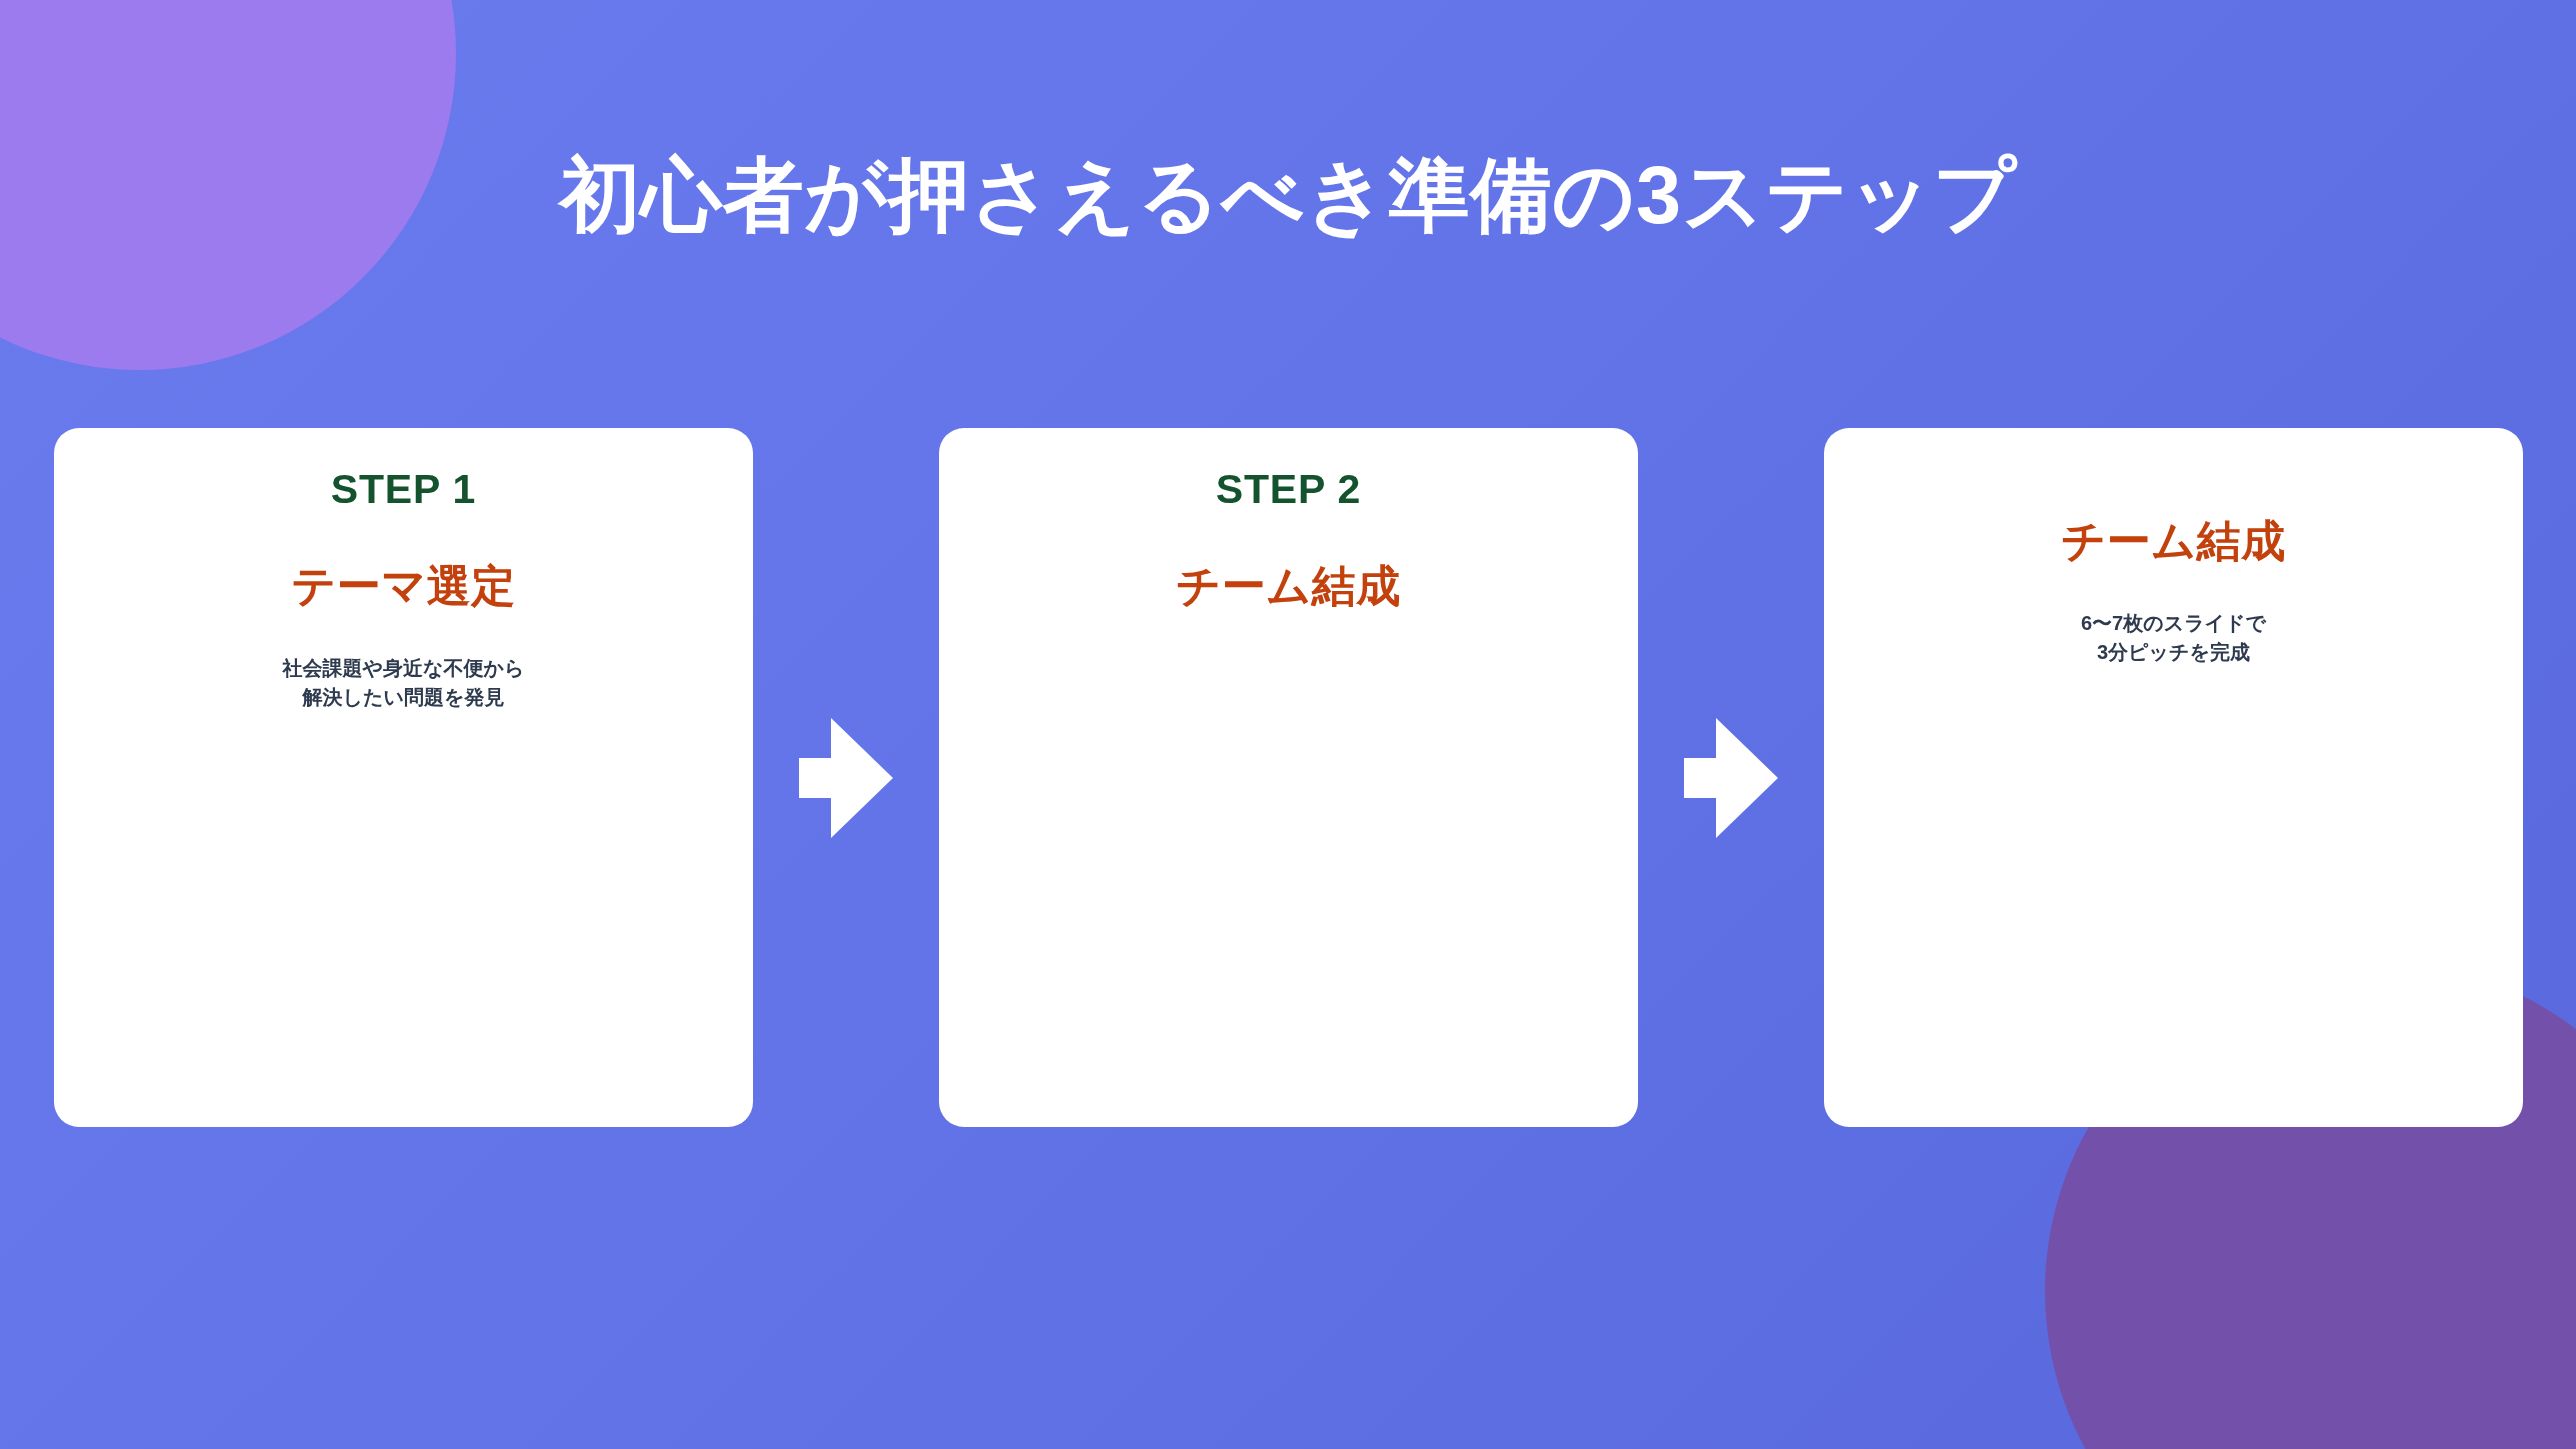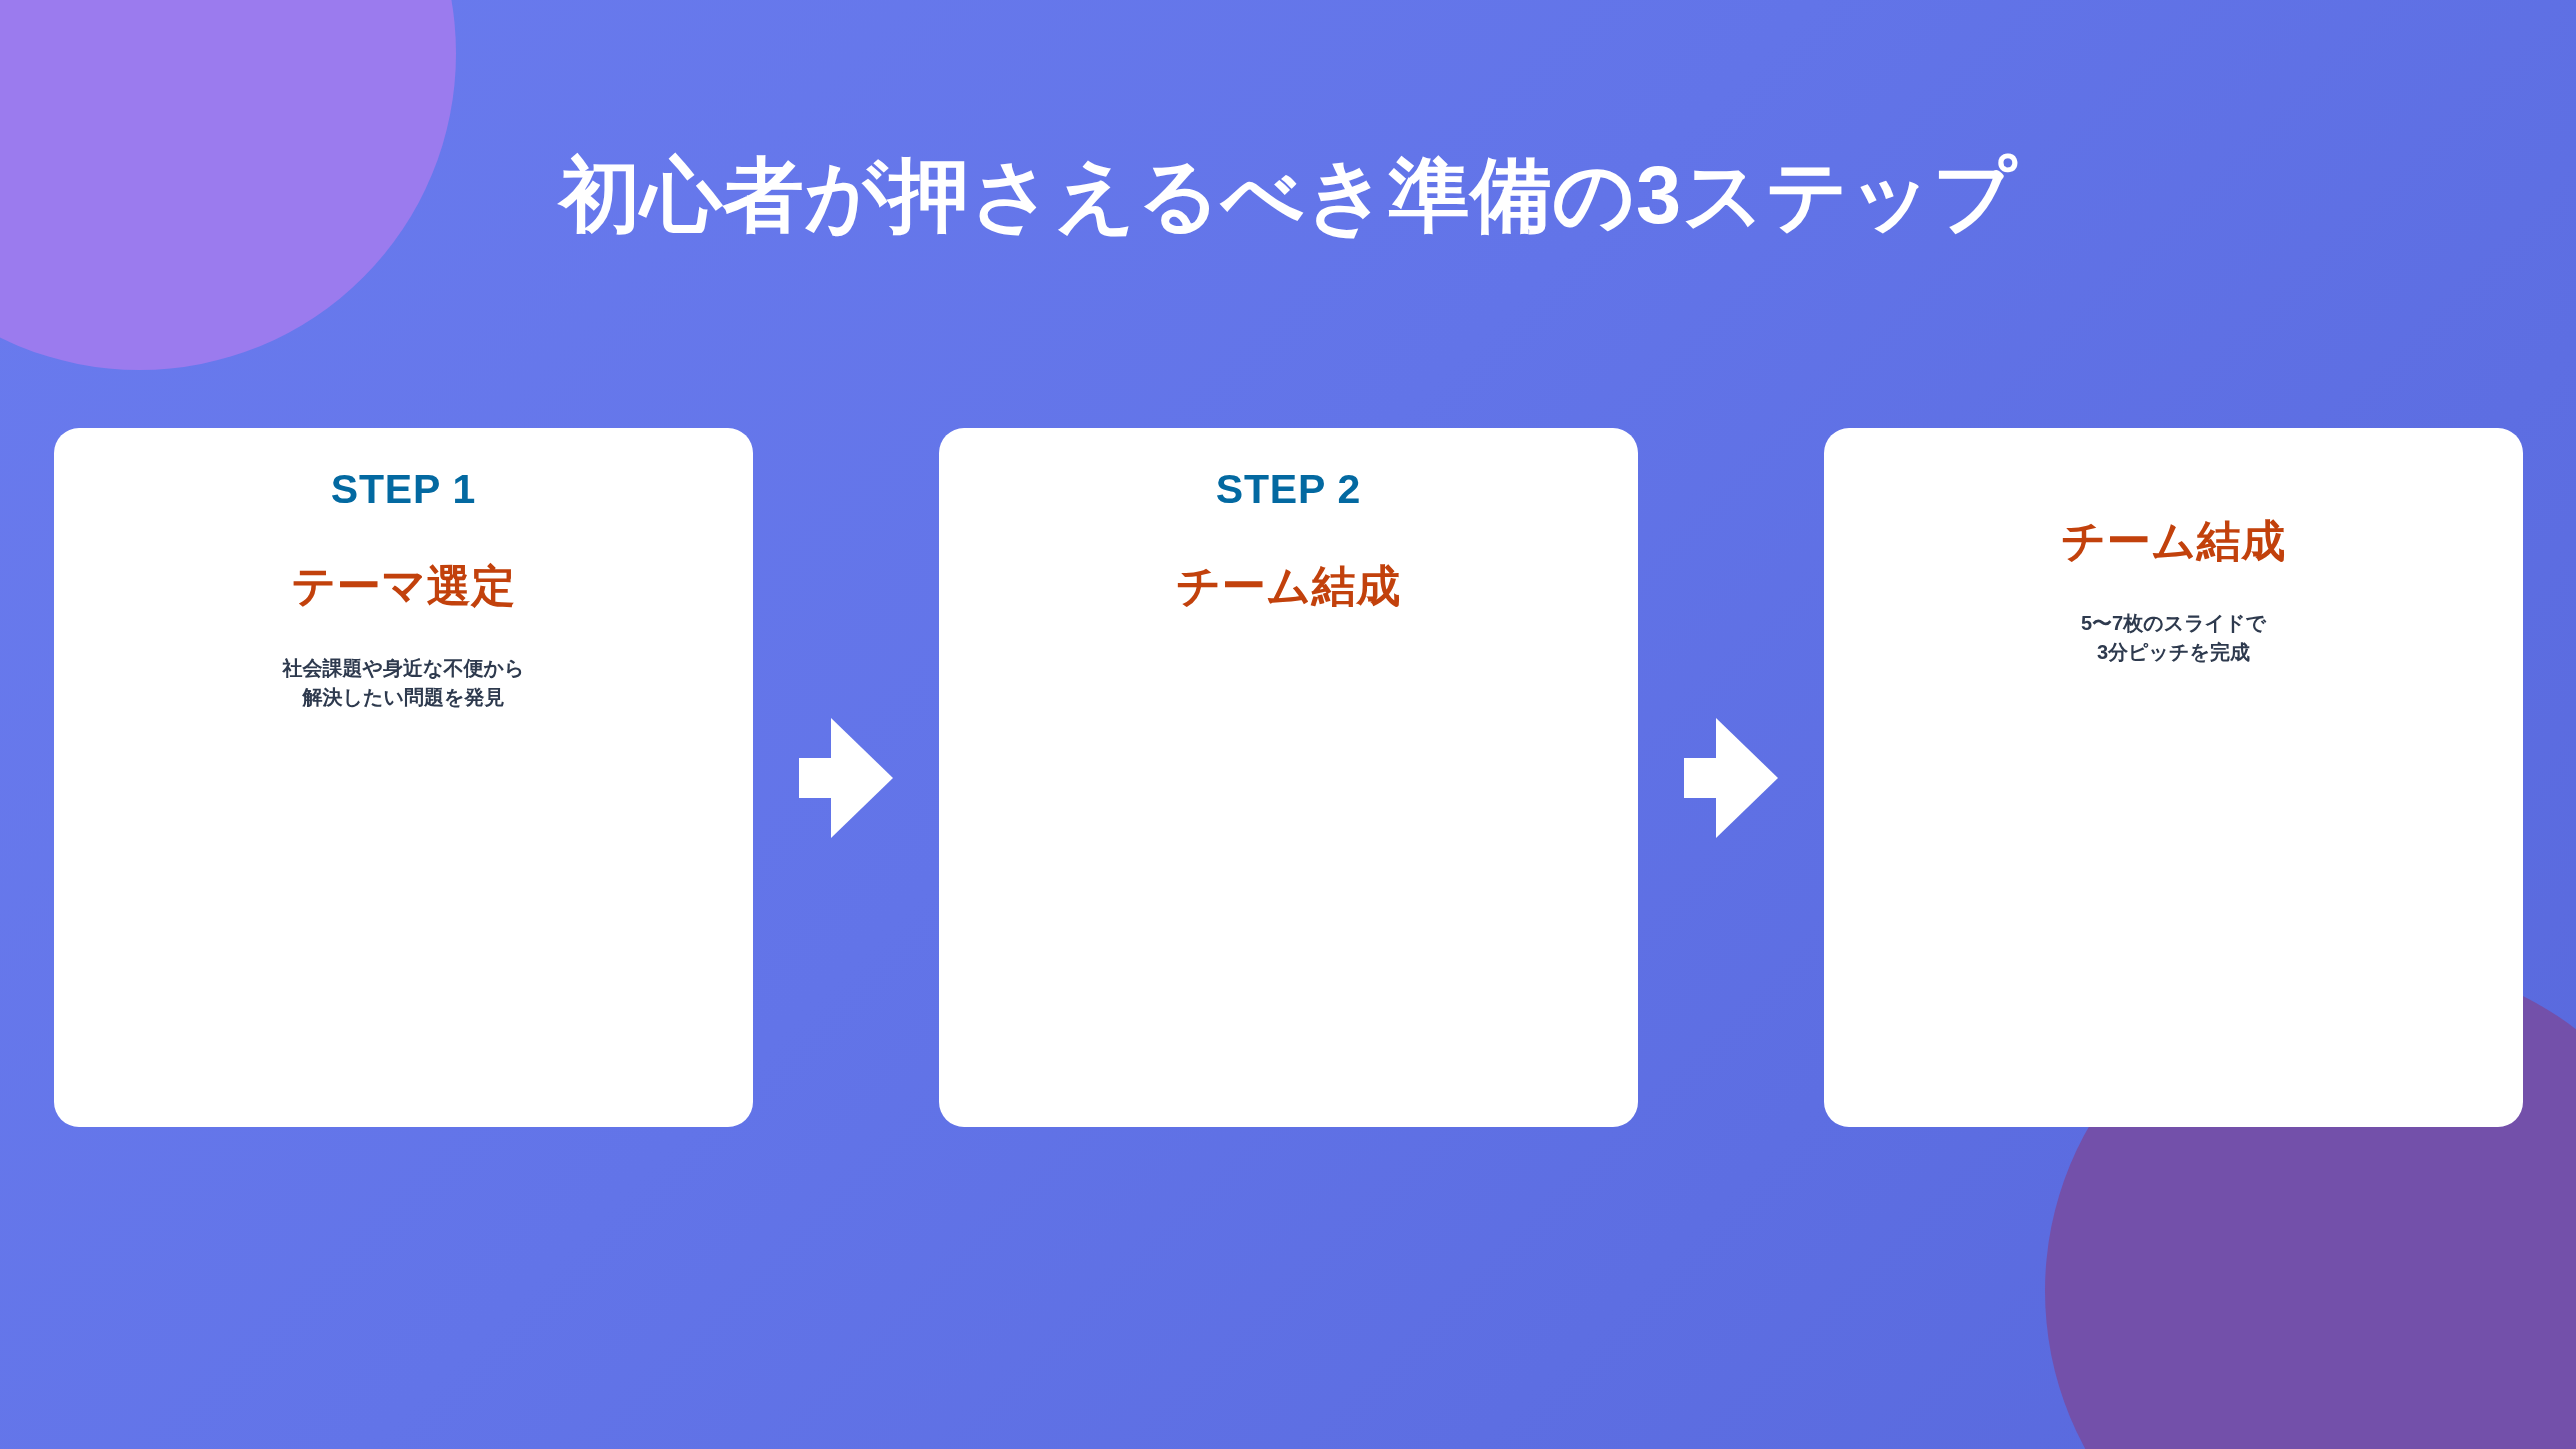--- a/index.html
+++ b/index.html
@@ -74,21 +74,21 @@
     height: 699px;
     background: #FFFFFF;
     border-radius: 25px;
     box-sizing: border-box;
     padding: 39px 32px 0 32px;
     text-align: center;
     flex: 0 0 auto;
   }
 
   .step-label {
-    color: #0369a1;
+    color: #14532d;
     font-size: 41px;
     font-weight: 600;
     letter-spacing: 0.02em;
     line-height: 1.1;
     margin: 0;
   }
 
   .step-title {
     color: #c2410c;
     font-size: 44px;
@@ -175,19 +175,19 @@
 
     <div class="arrow-connector">
       <div class="arrow-glyph">
         <div class="shaft"></div>
         <div class="head"></div>
       </div>
     </div>
 
     <div class="step-card">
       <div class="step-title">チーム結成</div>
-      <div class="step-desc">5〜7枚のスライドで
+      <div class="step-desc">6〜7枚のスライドで
 3分ピッチを完成</div>
     </div>
 
   </div>
 </div>
 
 
 </body></html>

